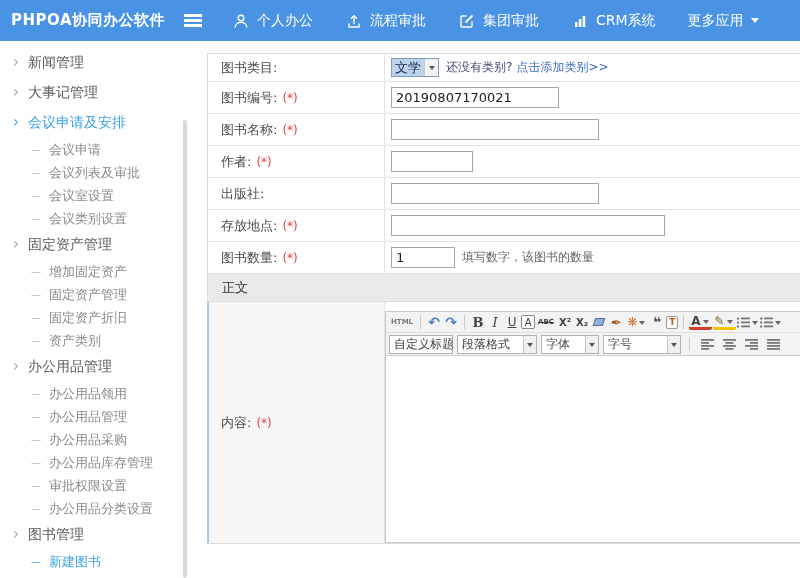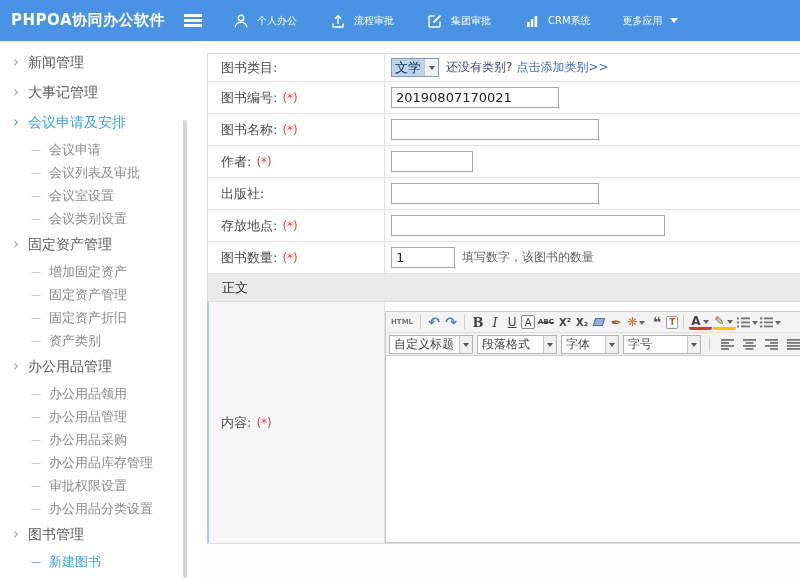--- a/index.html
+++ b/index.html
@@ -3,21 +3,21 @@
 <meta charset="utf-8">
 <style>
   *{box-sizing:border-box;margin:0;padding:0;}
   html,body{width:800px;height:578px;overflow:hidden;background:#fff;
     font-family:"DejaVu Sans","Liberation Sans",sans-serif;}
   
   .topbar{height:41px;background:#4a93e4;display:flex;align-items:center;color:#fff;}
   .brand{width:172px;padding-left:11px;font-size:15px;font-weight:bold;letter-spacing:.5px;white-space:nowrap;}
   .menu-btn{width:18px;height:13px;margin-left:12px;cursor:pointer;
     background:linear-gradient(#fff 0 2.5px,transparent 2.5px 5.5px,#fff 5.5px 8px,transparent 8px 10.5px,#fff 10.5px 13px);}
-  .topnav{display:flex;align-items:center;margin-left:30px;gap:32px;font-size:10px;}
+  .topnav{display:flex;align-items:center;margin-left:30px;gap:32px;font-size:14px;}
   .nav-item{display:flex;align-items:center;gap:7px;cursor:pointer;white-space:nowrap;}
   .nav-item svg{display:block;}
   .caret-w{width:0;height:0;border:4px solid transparent;border-top:5px solid #fff;margin-top:4px;}
   
   .main{display:flex;height:537px;}
   .sidebar{width:200px;background:#fff;position:relative;flex:none;overflow:hidden;}
   .side-list{padding-top:7px;}
   .side-parent{height:30px;display:flex;align-items:center;gap:9px;padding-left:13px;
     font-size:14px;color:#5b5b5b;cursor:pointer;white-space:nowrap;}
   .side-parent .pre{color:#93a7bd;font-size:15px;line-height:1;margin-top:-2px;}
@@ -75,21 +75,21 @@
   .tbi.g-paste{border:1px solid #999;background:#fff;height:13px;min-width:12px;padding:0;
     font-size:9px;font-weight:bold;color:#c2571a;}
   .tbi.g-fore{font-weight:bold;font-size:12px;border-bottom:3px solid #d23a2a;height:15px;}
   .tbi.g-hil{font-size:12px;color:#7a5a20;border-bottom:3px solid #f5c400;height:15px;}
   .mini-caret{width:0;height:0;border:3px solid transparent;border-top:4px solid #666;margin:5px 1px 0 2px;}
   .tsep{width:1px;height:14px;background:#ccc;margin:0 4px;flex:none;}
   .ers{width:10px;height:8px;background:#8fb0dc;border:1px solid #5a7090;transform:skewX(-18deg);display:inline-block;}
   .ed-select{height:19px;border:1px solid #b3b3b3;background:#fff;display:inline-flex;align-items:stretch;cursor:pointer;}
   .ed-select .txt{display:flex;align-items:center;padding:0 4px;font-size:12px;color:#444;}
   .ed-select .arr{width:13px;display:flex;align-items:center;justify-content:center;border-left:1px solid #c4c4c4;background:#f0f0f0;}
-  .w-s1{width:84px}.w-s2{width:80px}.w-s3{width:58px}.w-s4{width:78px}
+  .w-s1{width:64px}.w-s2{width:80px}.w-s3{width:58px}.w-s4{width:78px}
   .ed-select .txt{flex:1;}
   .svgi{display:inline-flex;align-items:center;justify-content:center;min-width:18px;height:17px;cursor:pointer;}
 </style>
 </head>
 <body>
 
 <div class="topbar">
   <div class="brand">PHPOA协同办公软件</div>
   <div class="menu-btn"></div>
   <div class="topnav">

